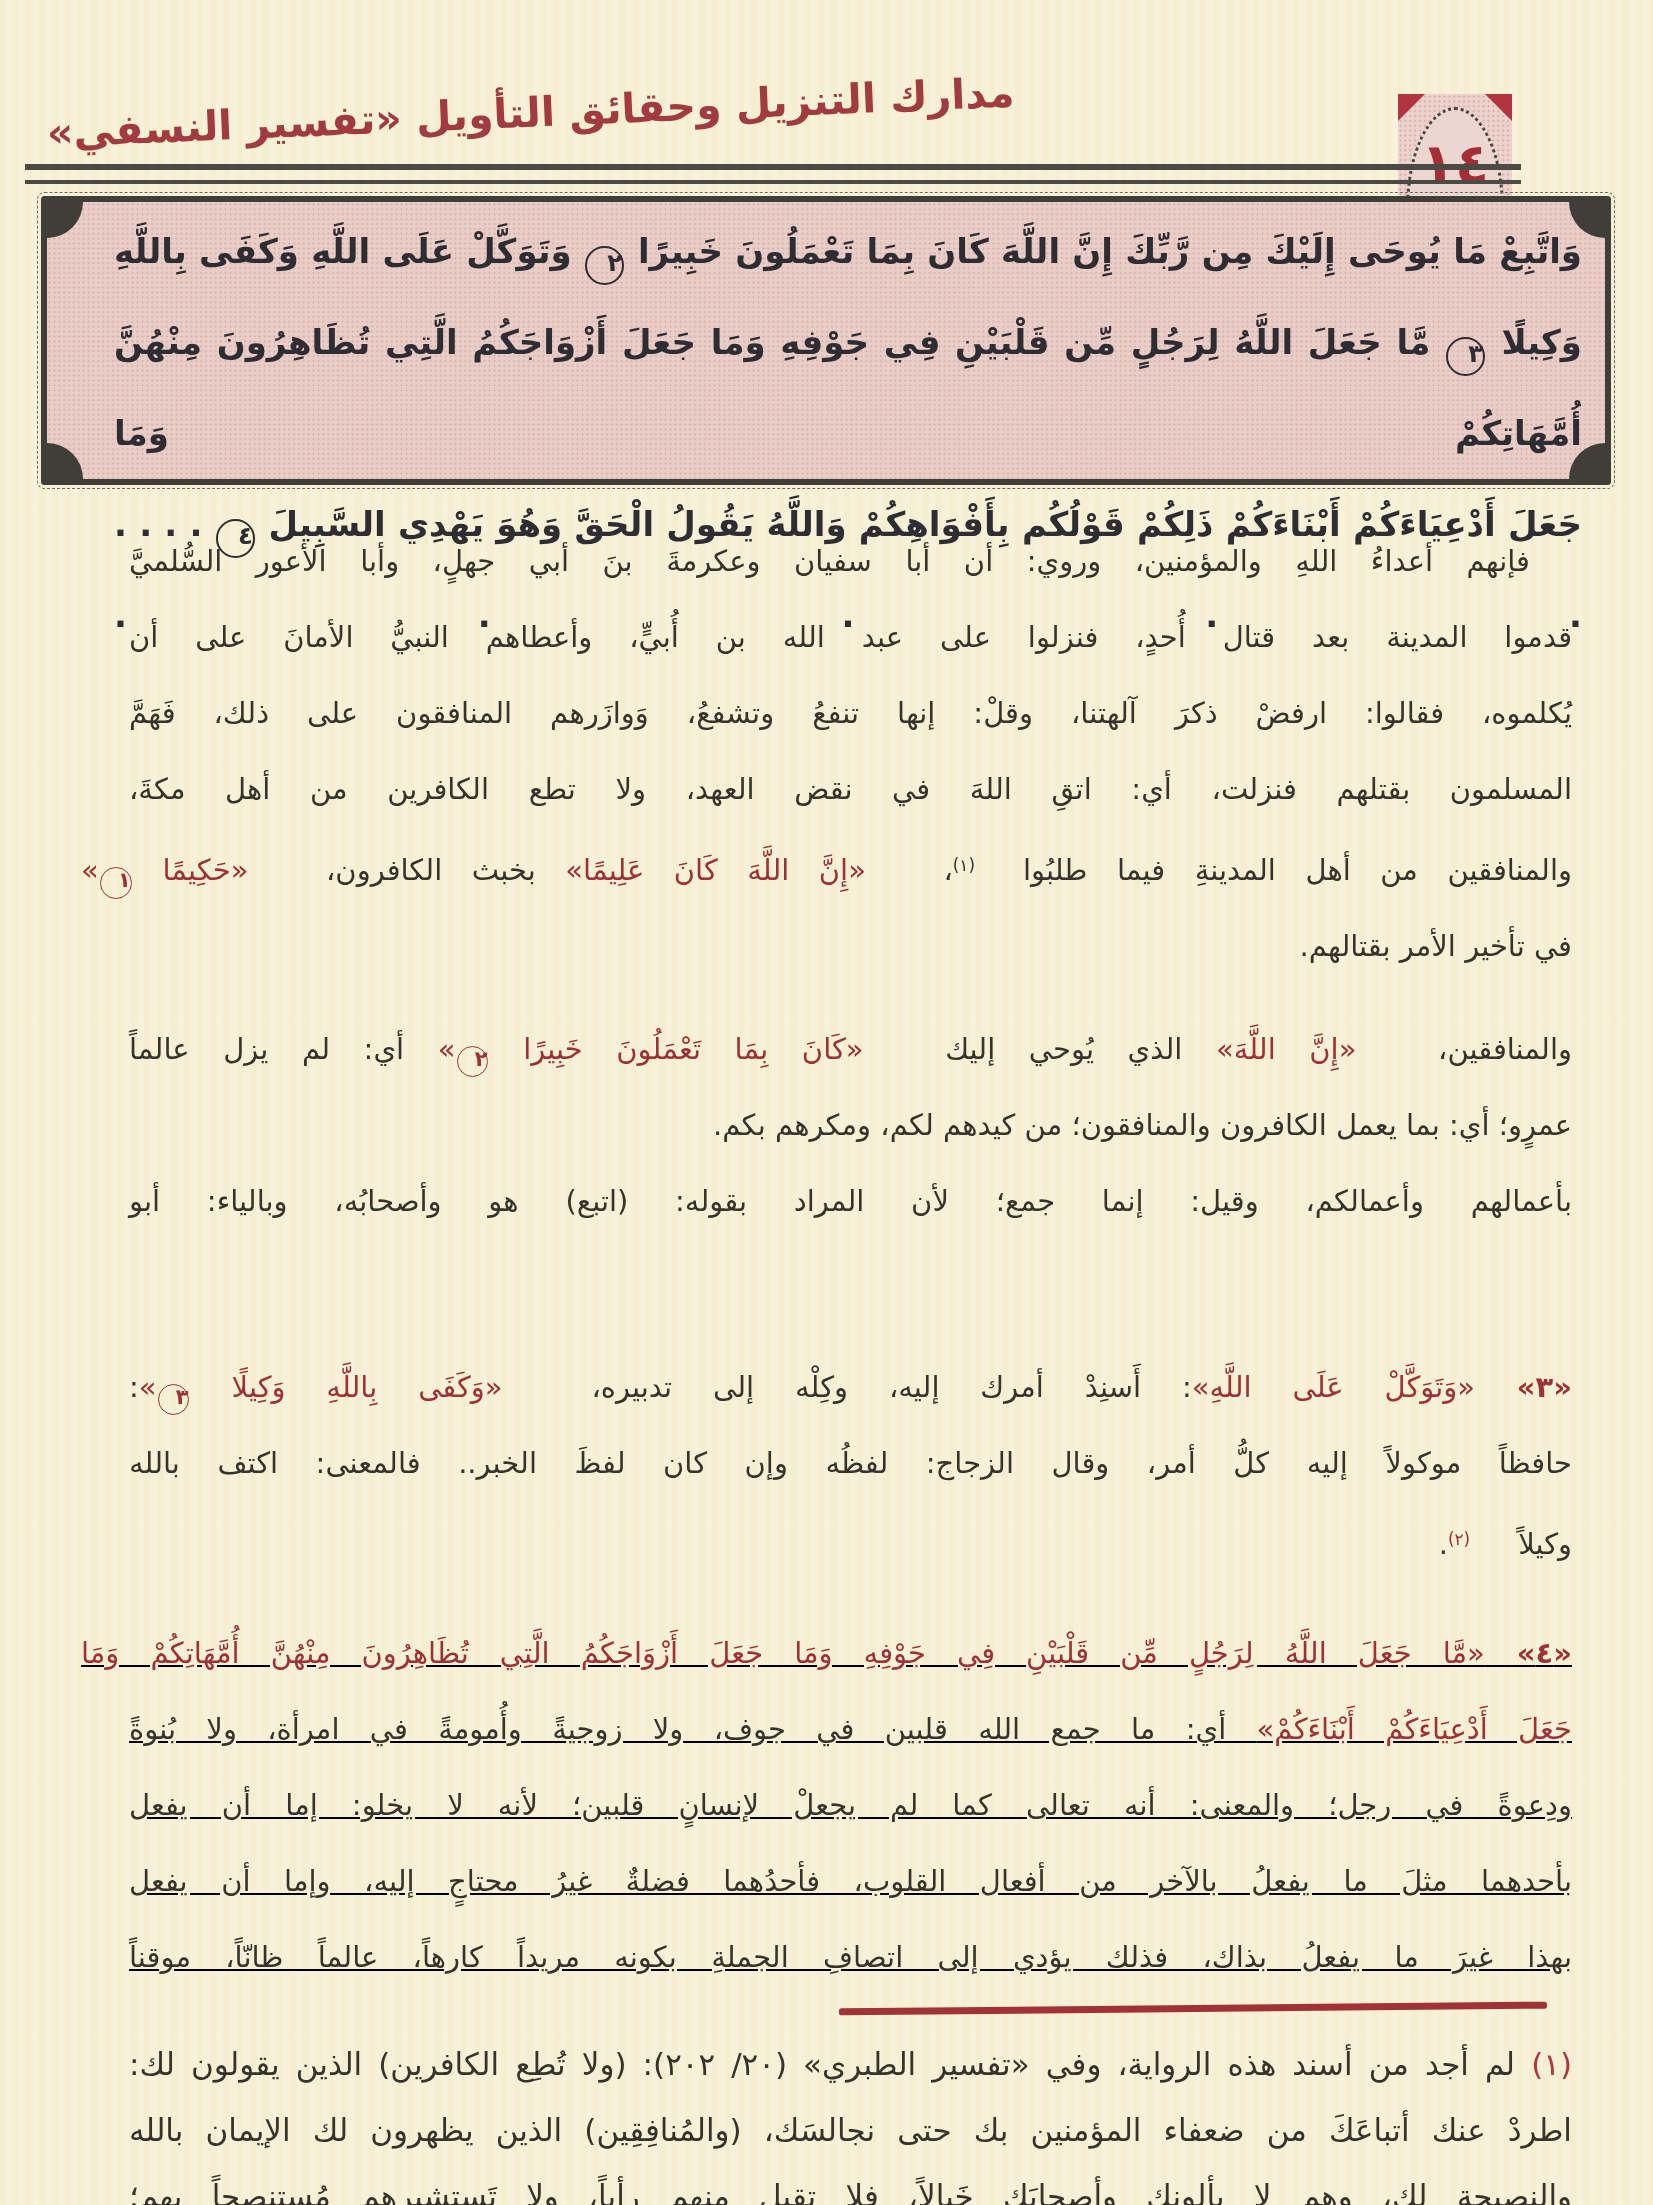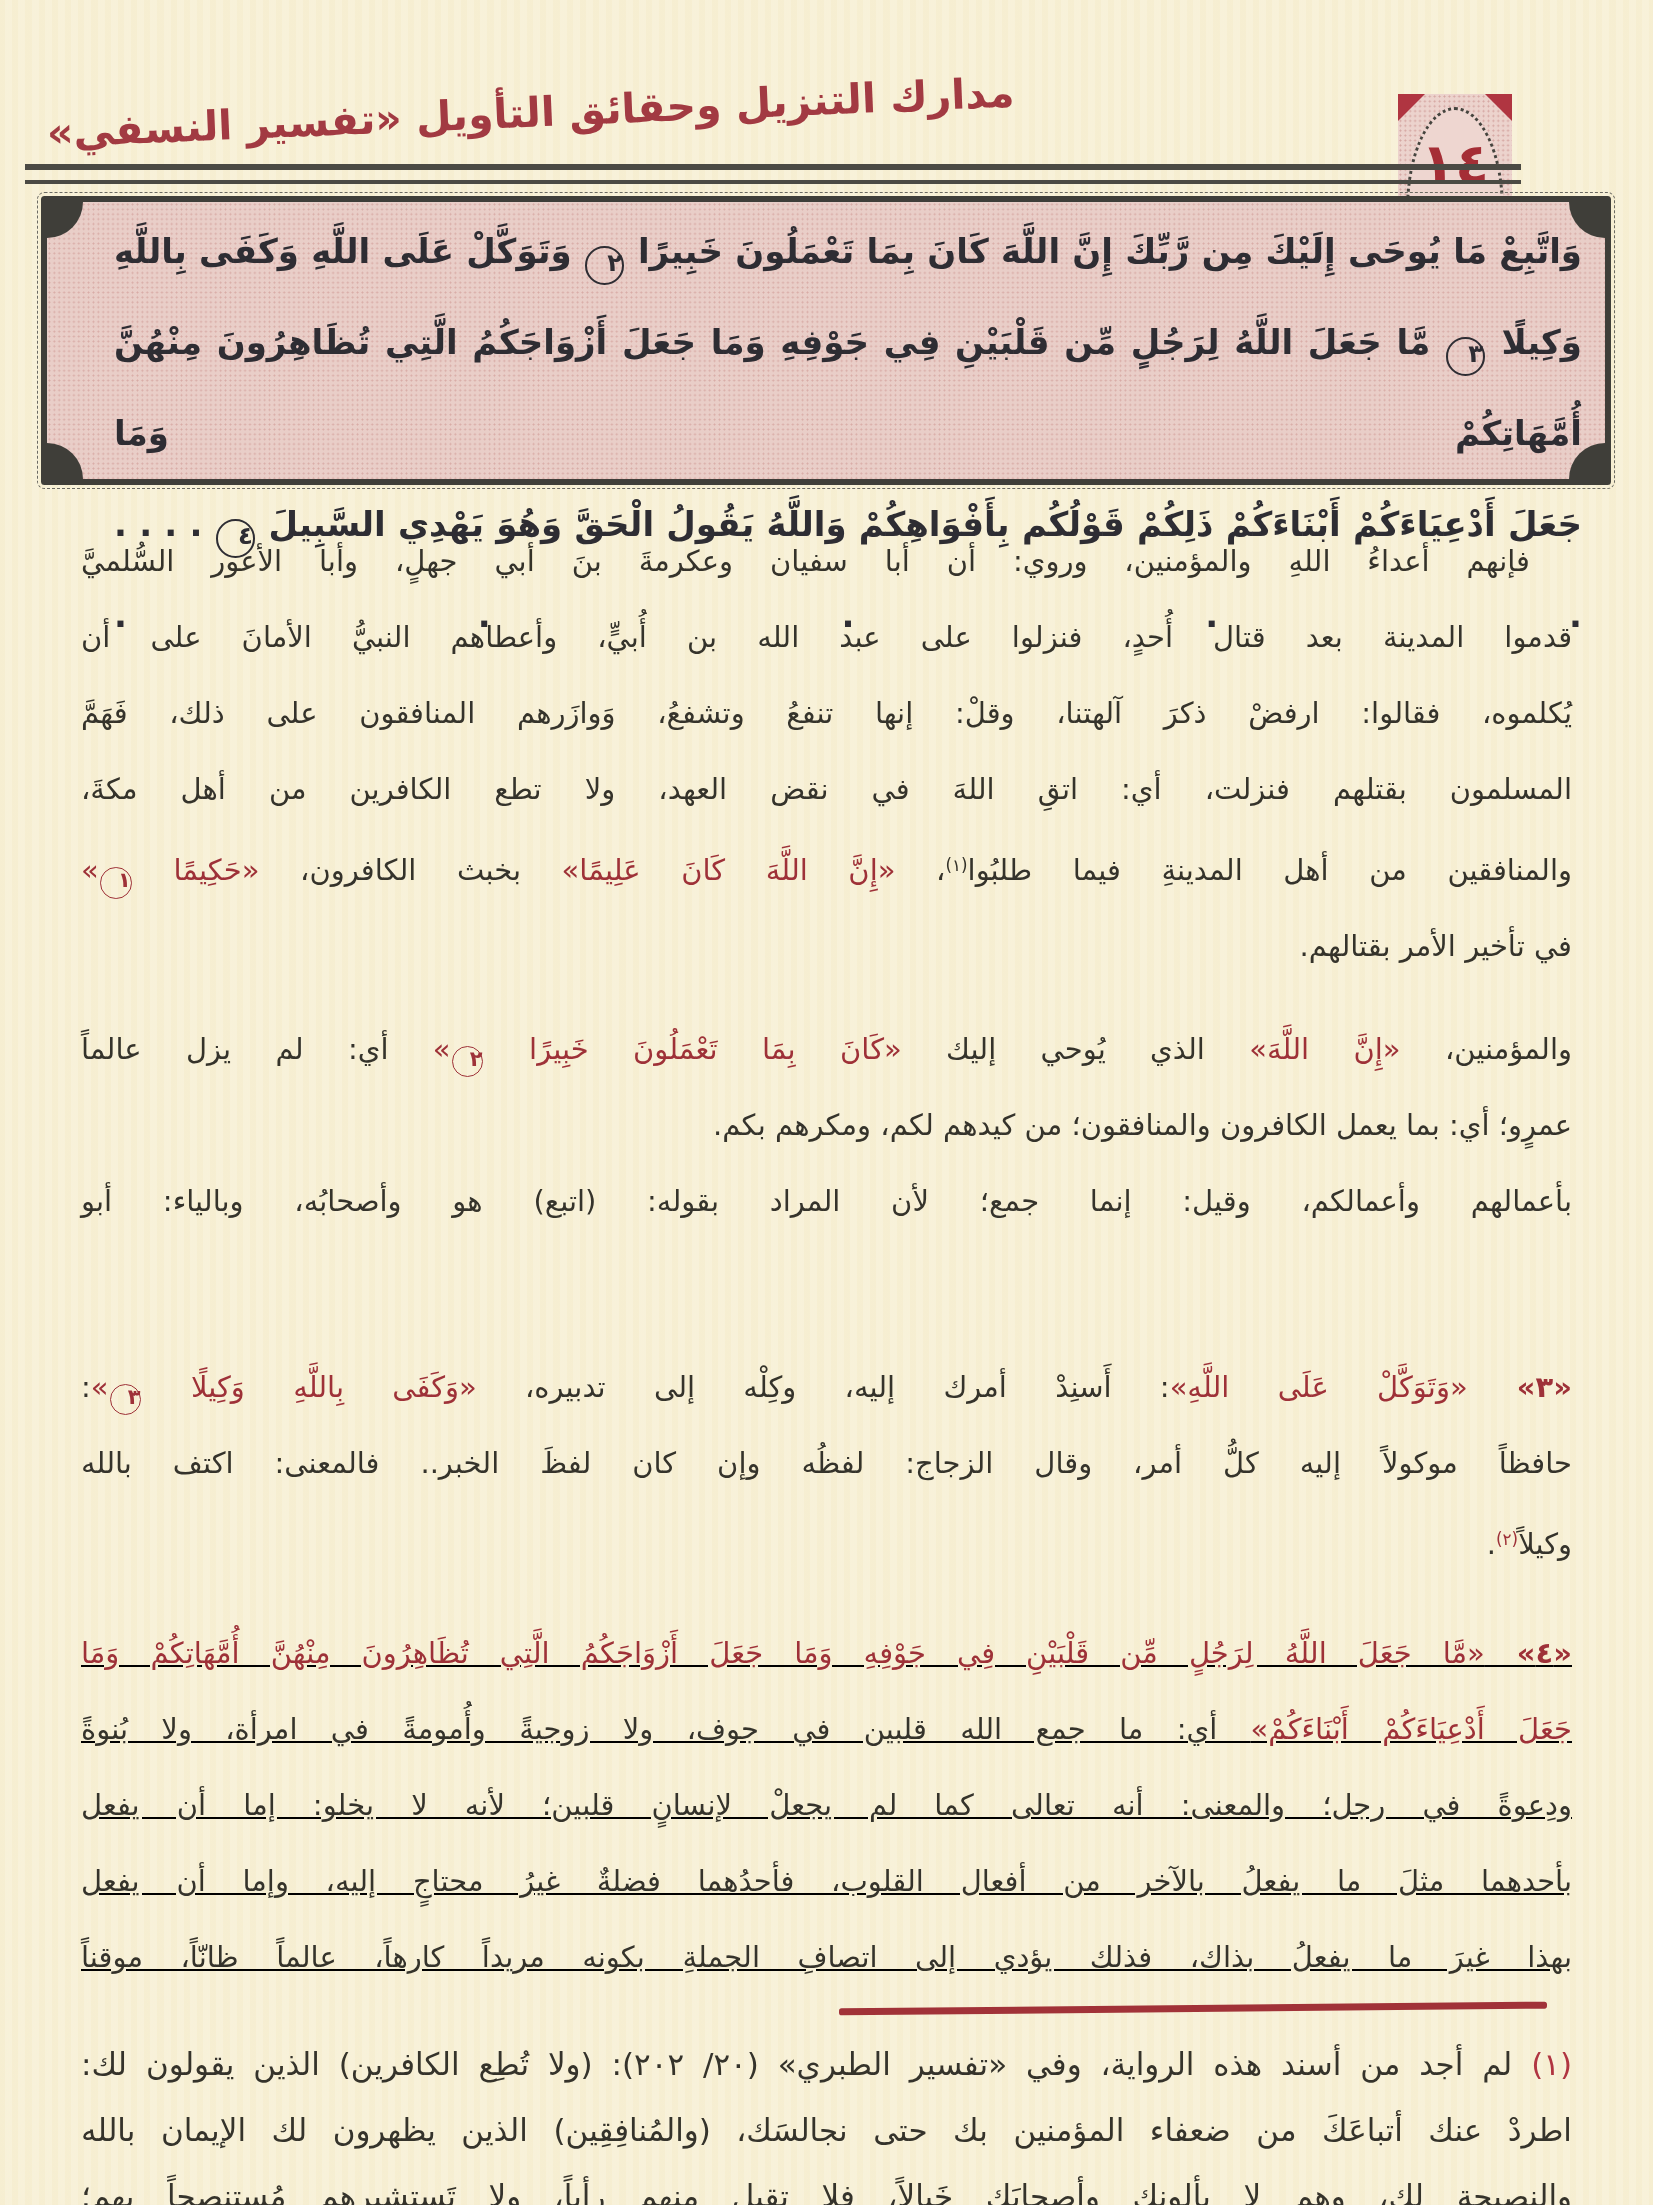--- a/index.html
+++ b/index.html
@@ -62,21 +62,21 @@
     white-space:normal;
     margin-left:44px;
   }
   
   .block{position:absolute;left:82px;width:1491px;}
   .bline{font-size:29px;line-height:76px;}
   .bline.fill{text-align:justify;text-align-last:justify;}
   .fline{font-size:31px;line-height:66px;text-align:right;}
   .fline.fill{text-align:justify;text-align-last:justify;}
   .q{color:#2e2d33;}
-  .i{color:#35332b;}
+  .i{color:#35332b;margin-left:48px;}
   .r{color:#9e3138;}
   .pn{color:#9e3138;font-weight:bold;}
   .sup{color:#35332b;font-size:.58em;vertical-align:.55em;}
   .supr{color:#9e3138;font-size:.58em;vertical-align:.55em;}
   .fr{color:#b03541;}
   .med{
     display:inline-block;width:1.42em;height:1.42em;line-height:1.22em;
     border:.09em double currentColor;border-radius:50%;
     text-align:center;font-size:.72em;vertical-align:-.32em;margin:0 .06em;
     font-weight:bold;
@@ -119,21 +119,21 @@
 
   <div class="block" style="top:523px;">
       <div class="bline fill" style="padding-right: 42px;"><span class="i">فإنهم أعداءُ اللهِ والمؤمنين، وروي: أن أبا سفيان وعكرمةَ بنَ أبي جهلٍ، وأبا الأعور السُّلميَّ</span></div>
       <div class="bline fill"><span class="i">قدموا المدينة بعد قتال أُحدٍ، فنزلوا على عبد الله بن أُبيٍّ، وأعطاهم النبيُّ الأمانَ على أن</span></div>
       <div class="bline fill"><span class="i">يُكلموه، فقالوا: ارفضْ ذكرَ آلهتنا، وقلْ: إنها تنفعُ وتشفعُ، وَوازَرهم المنافقون على ذلك، فَهَمَّ</span></div>
       <div class="bline fill"><span class="i">المسلمون بقتلهم فنزلت، أي: اتقِ اللهَ في نقض العهد، ولا تطع الكافرين من أهل مكةَ،</span></div>
       <div class="bline fill"><span class="i">والمنافقين من أهل المدينةِ فيما طلبُوا</span><span class="sup">(١)</span><span class="i">، </span><span class="r">«إِنَّ اللَّهَ كَانَ عَلِيمًا»</span><span class="i"> بخبث الكافرون، </span><span class="r">«حَكِيمًا </span><span class="med r">١</span><span class="r">»</span></div>
       <div class="bline"><span class="i">في تأخير الأمر بقتالهم.</span></div>
     </div>
   <div class="block" style="top:1011px;">
-      <div class="bline fill"><span class="i">والمؤمنين، </span><span class="r">«إِنَّ اللَّهَ»</span><span class="i"> الذي يُوحي إليك </span><span class="r">«كَانَ بِمَا تَعْمَلُونَ خَبِيرًا </span><span class="med r">٢</span><span class="r">»</span><span class="i"> أي: لم يزل عالماً</span></div>
+      <div class="bline fill"><span class="i">والمنافقين، </span><span class="r">«إِنَّ اللَّهَ»</span><span class="i"> الذي يُوحي إليك </span><span class="r">«كَانَ بِمَا تَعْمَلُونَ خَبِيرًا </span><span class="med r">٢</span><span class="r">»</span><span class="i"> أي: لم يزل عالماً</span></div>
       <div class="bline"><span class="i">عمرٍو؛ أي: بما يعمل الكافرون والمنافقون؛ من كيدهم لكم، ومكرهم بكم.</span></div>
       <div class="bline fill"><span class="i">بأعمالهم وأعمالكم، وقيل: إنما جمع؛ لأن المراد بقوله: (اتبع) هو وأصحابُه، وبالياء: أبو</span></div>
     </div>
   <div class="block" style="top:1349px;">
       <div class="bline fill"><span class="pn">«٣» </span><span class="r">«وَتَوَكَّلْ عَلَى اللَّهِ»</span><span class="i">: أَسنِدْ أمرك إليه، وكِلْه إلى تدبيره، </span><span class="r">«وَكَفَى بِاللَّهِ وَكِيلًا </span><span class="med r">٣</span><span class="r">»</span><span class="i">:</span></div>
       <div class="bline fill"><span class="i">حافظاً موكولاً إليه كلُّ أمر، وقال الزجاج: لفظُه وإن كان لفظَ الخبر.. فالمعنى: اكتف بالله</span></div>
       <div class="bline"><span class="i">وكيلاً</span><span class="supr">(٢)</span><span class="i">.</span></div>
     </div>
   <div class="block" style="top:1615px;text-decoration:underline;">
       <div class="bline fill"><span class="pn">«٤» </span><span class="r">«مَّا جَعَلَ اللَّهُ لِرَجُلٍ مِّن قَلْبَيْنِ فِي جَوْفِهِ وَمَا جَعَلَ أَزْوَاجَكُمُ الَّتِي تُظَاهِرُونَ مِنْهُنَّ أُمَّهَاتِكُمْ وَمَا</span></div>

